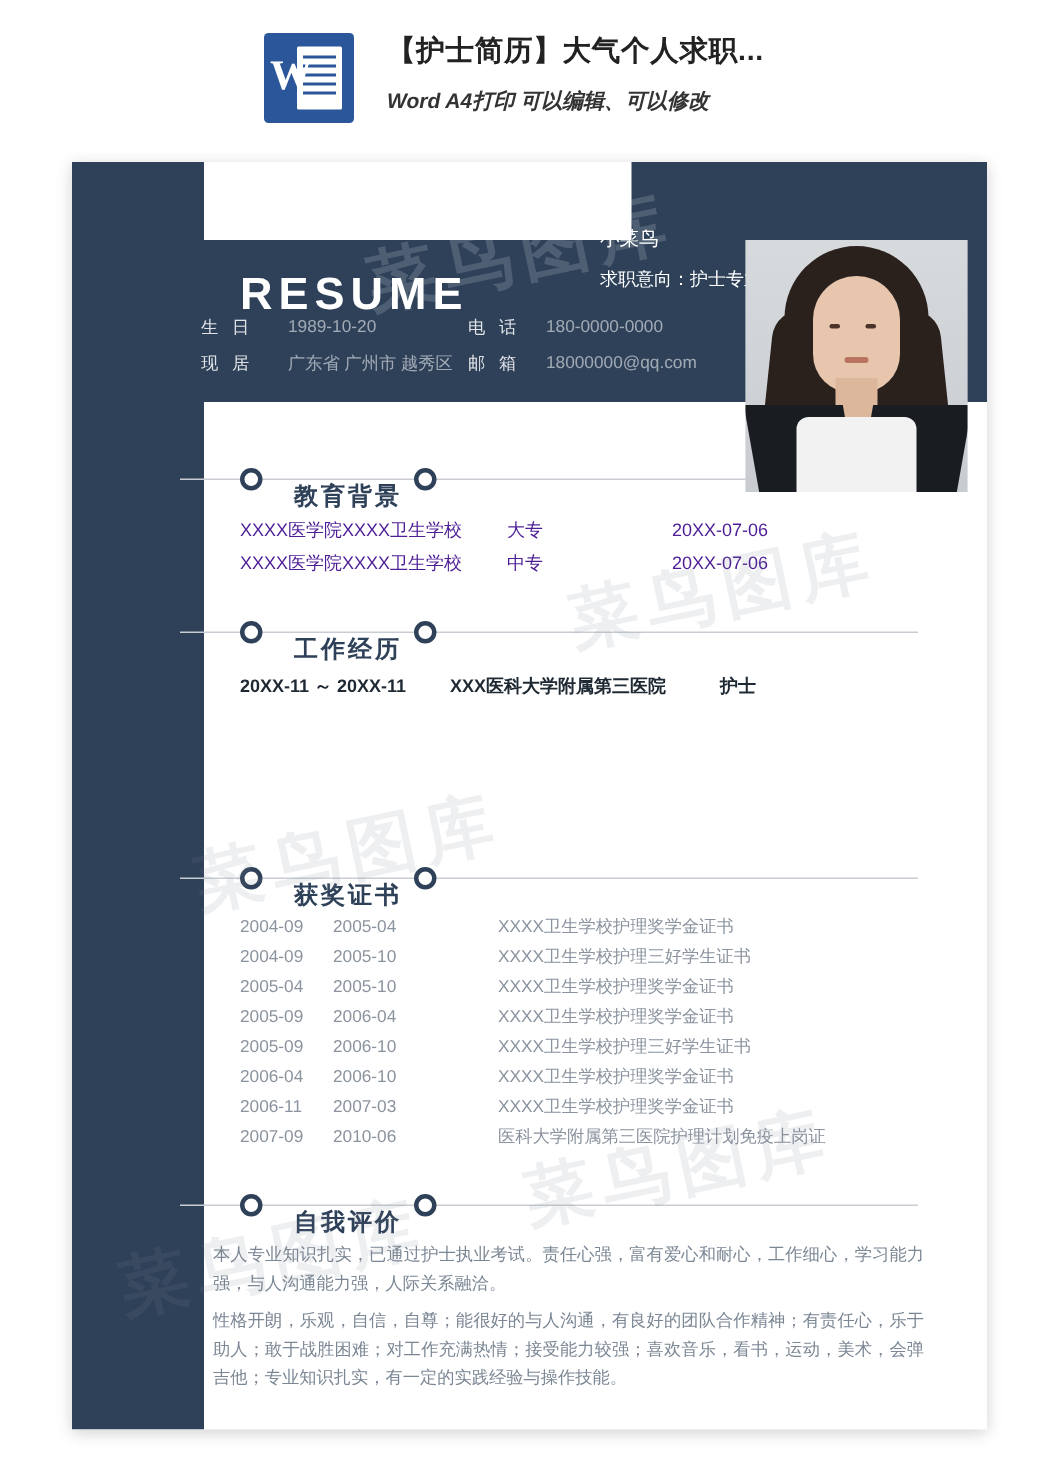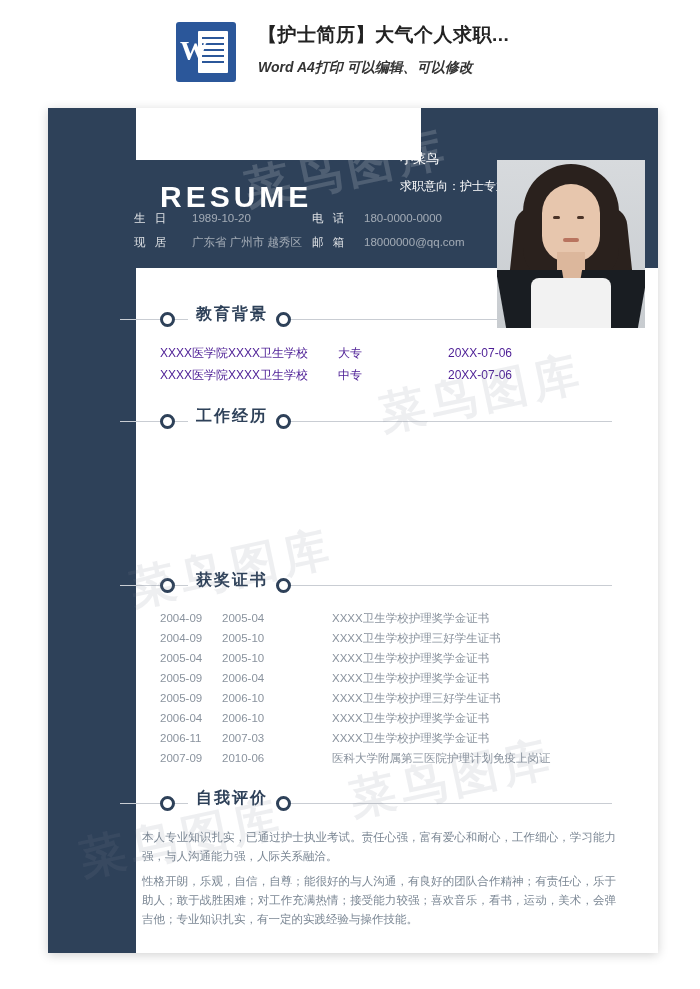--- a/index.html
+++ b/index.html
@@ -326,21 +326,21 @@
     border-radius: 50%;
     background: #ffffff;
     border: 3px solid #2e4159;
     box-sizing: border-box;
   }
   .sec-dot.d1 { left: 112px; }
   .sec-dot.d2 { left: 228px; }
   .sec-title {
     position: absolute;
     left: 140px;
-    top: 0;
+    top: 17px;
     font-size: 16px;
     font-weight: bold;
     color: #2e4159;
     letter-spacing: 2px;
     background: #ffffff;
     padding: 0 8px;
   }
 
   .edu-row {
     display: flex;
@@ -483,20 +483,25 @@
     </div>
 
     <div class="section" style="top:298px;">
       <div class="sec-head">
         <div class="sec-line"></div>
         <div class="sec-dot d1"></div>
         <div class="sec-dot d2"></div>
         <div class="sec-title">工作经历</div>
       </div>
       <div style="height:10px;"></div>
+      <div class="work-head">
+        <span class="work-date">20XX-11 ～ 20XX-11</span>
+        <span class="work-org">XXX医科大学附属第三医院</span>
+        <span class="work-role">护士</span>
+      </div>
       <div style="height:4px;"></div>
     </div>
 
     <div class="section" style="top:462px;">
       <div class="sec-head">
         <div class="sec-line"></div>
         <div class="sec-dot d1"></div>
         <div class="sec-dot d2"></div>
         <div class="sec-title">获奖证书</div>
       </div>

